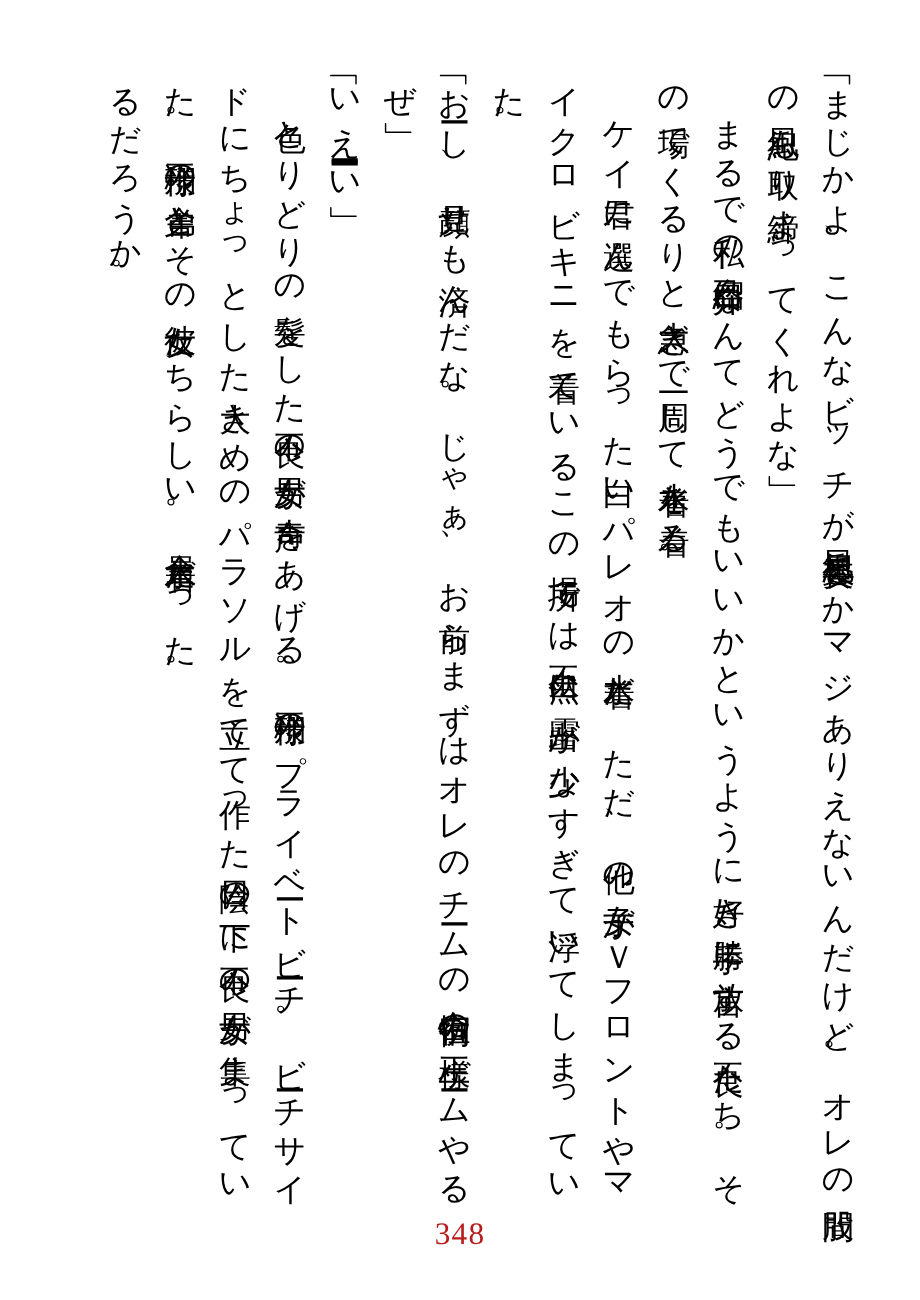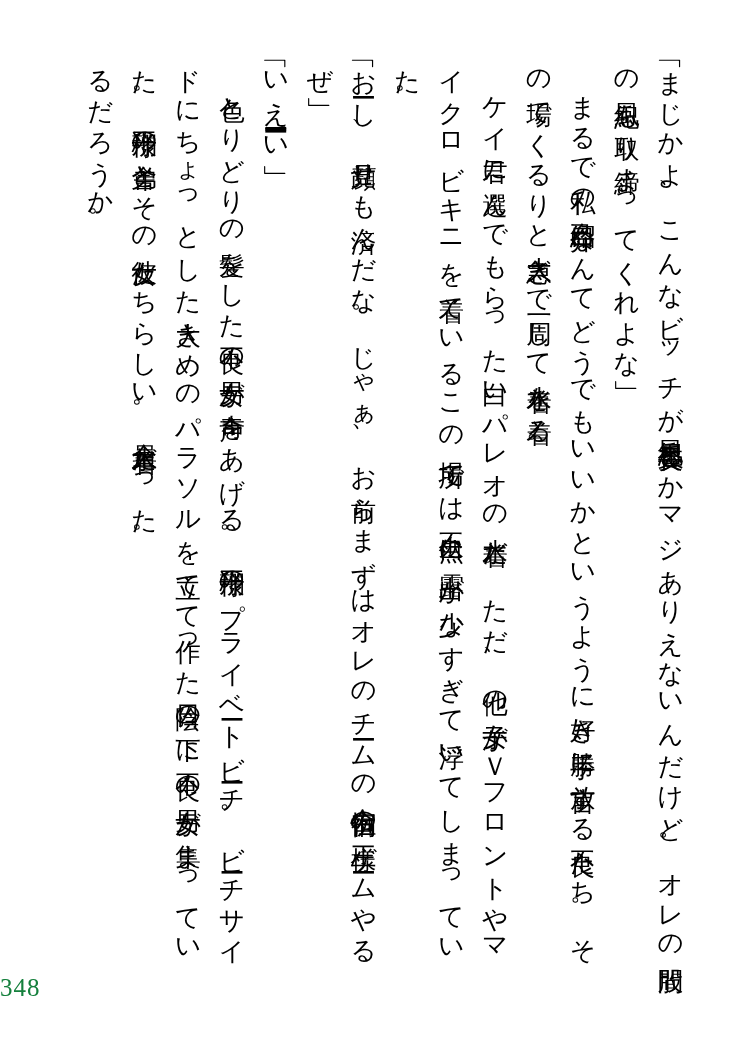--- a/index.html
+++ b/index.html
@@ -48,24 +48,25 @@
   }
   #text-block p.noindent {
     text-indent: 0;
   }
 
   #page-number {
     position: absolute;
     bottom: 38px;
     left: 0;
     width: 736px;
+    text-align: center;
     font-size: 25px;
     font-family: "Liberation Serif", "DejaVu Serif", serif;
     letter-spacing: 0.04em;
-    color: #15803d;
+    color: #b91c1c;
   }
 </style>
 </head>
 <body>
 
 <div id="page">
 
   <div id="text-block">
     <p class="noindent">「まじかよ、こんなビッチが風紀委員長とかマジありえないんだけど。オレの股間の風紀も取り締まってくれよな」</p>
     <p>まるで私の自己紹介なんてどうでもいいかというように好き勝手に放言する不良たち。その場でくるりと大急ぎで一周して水着を着る。</p>

